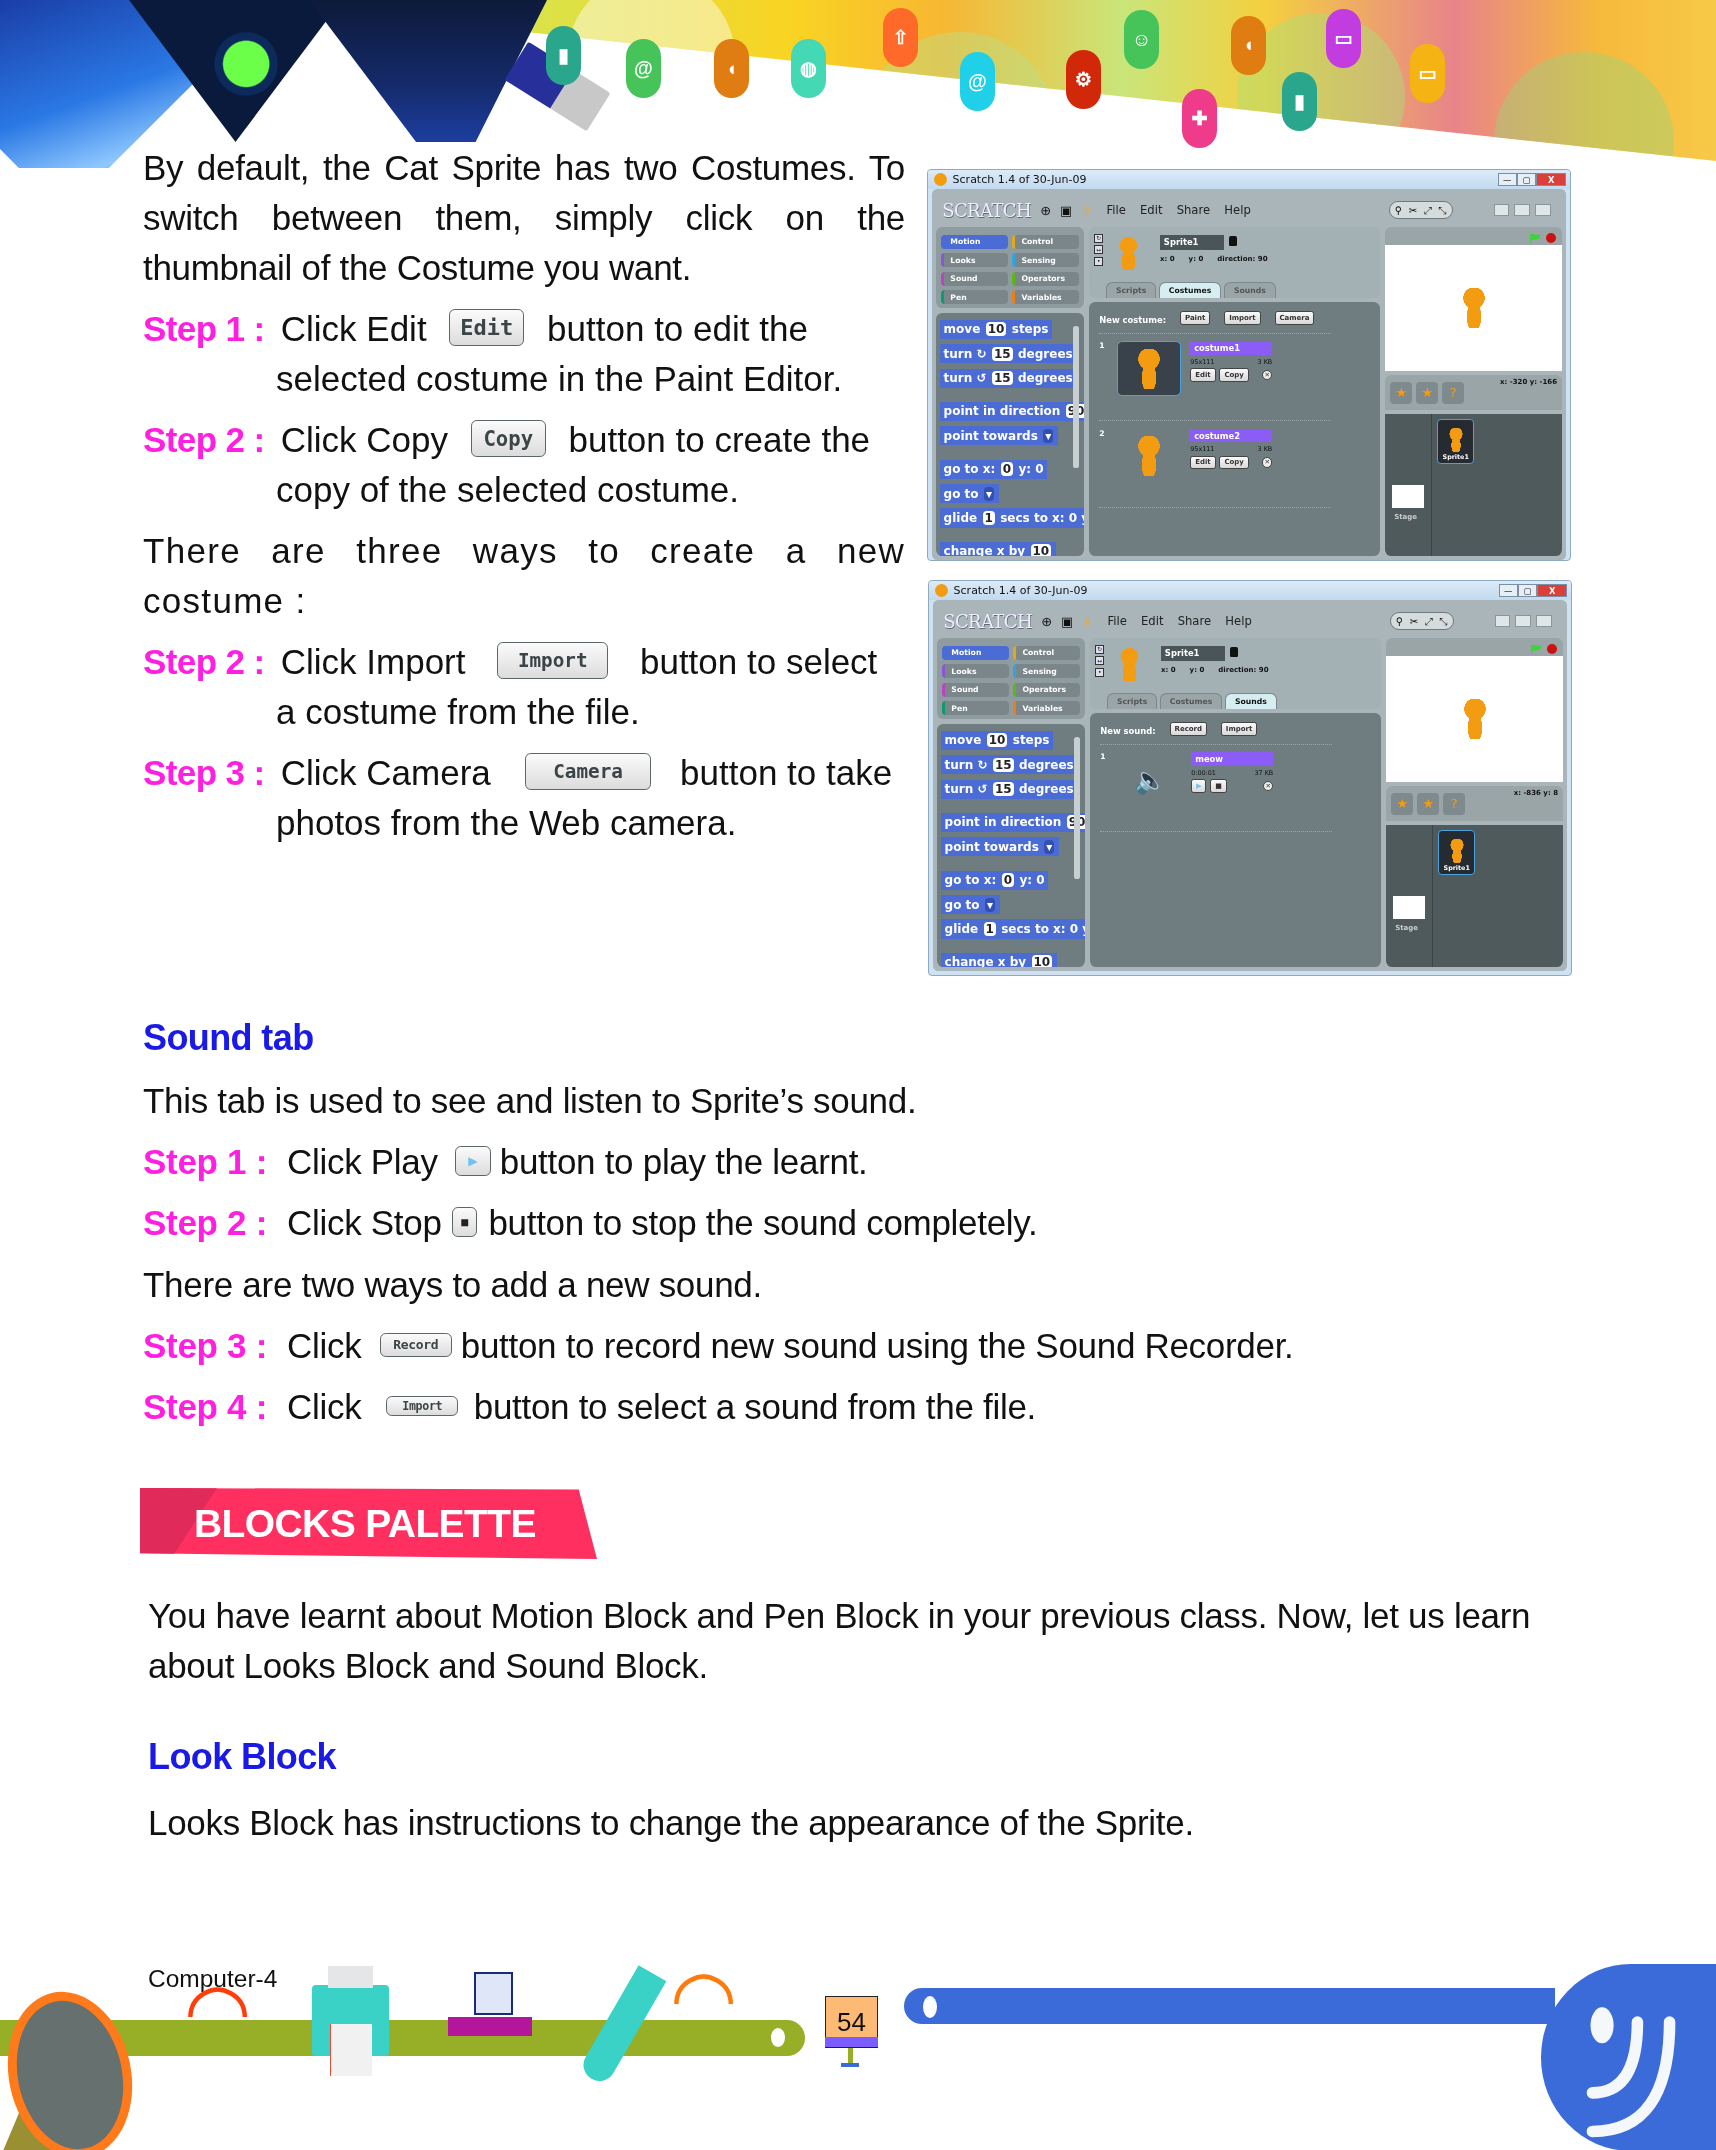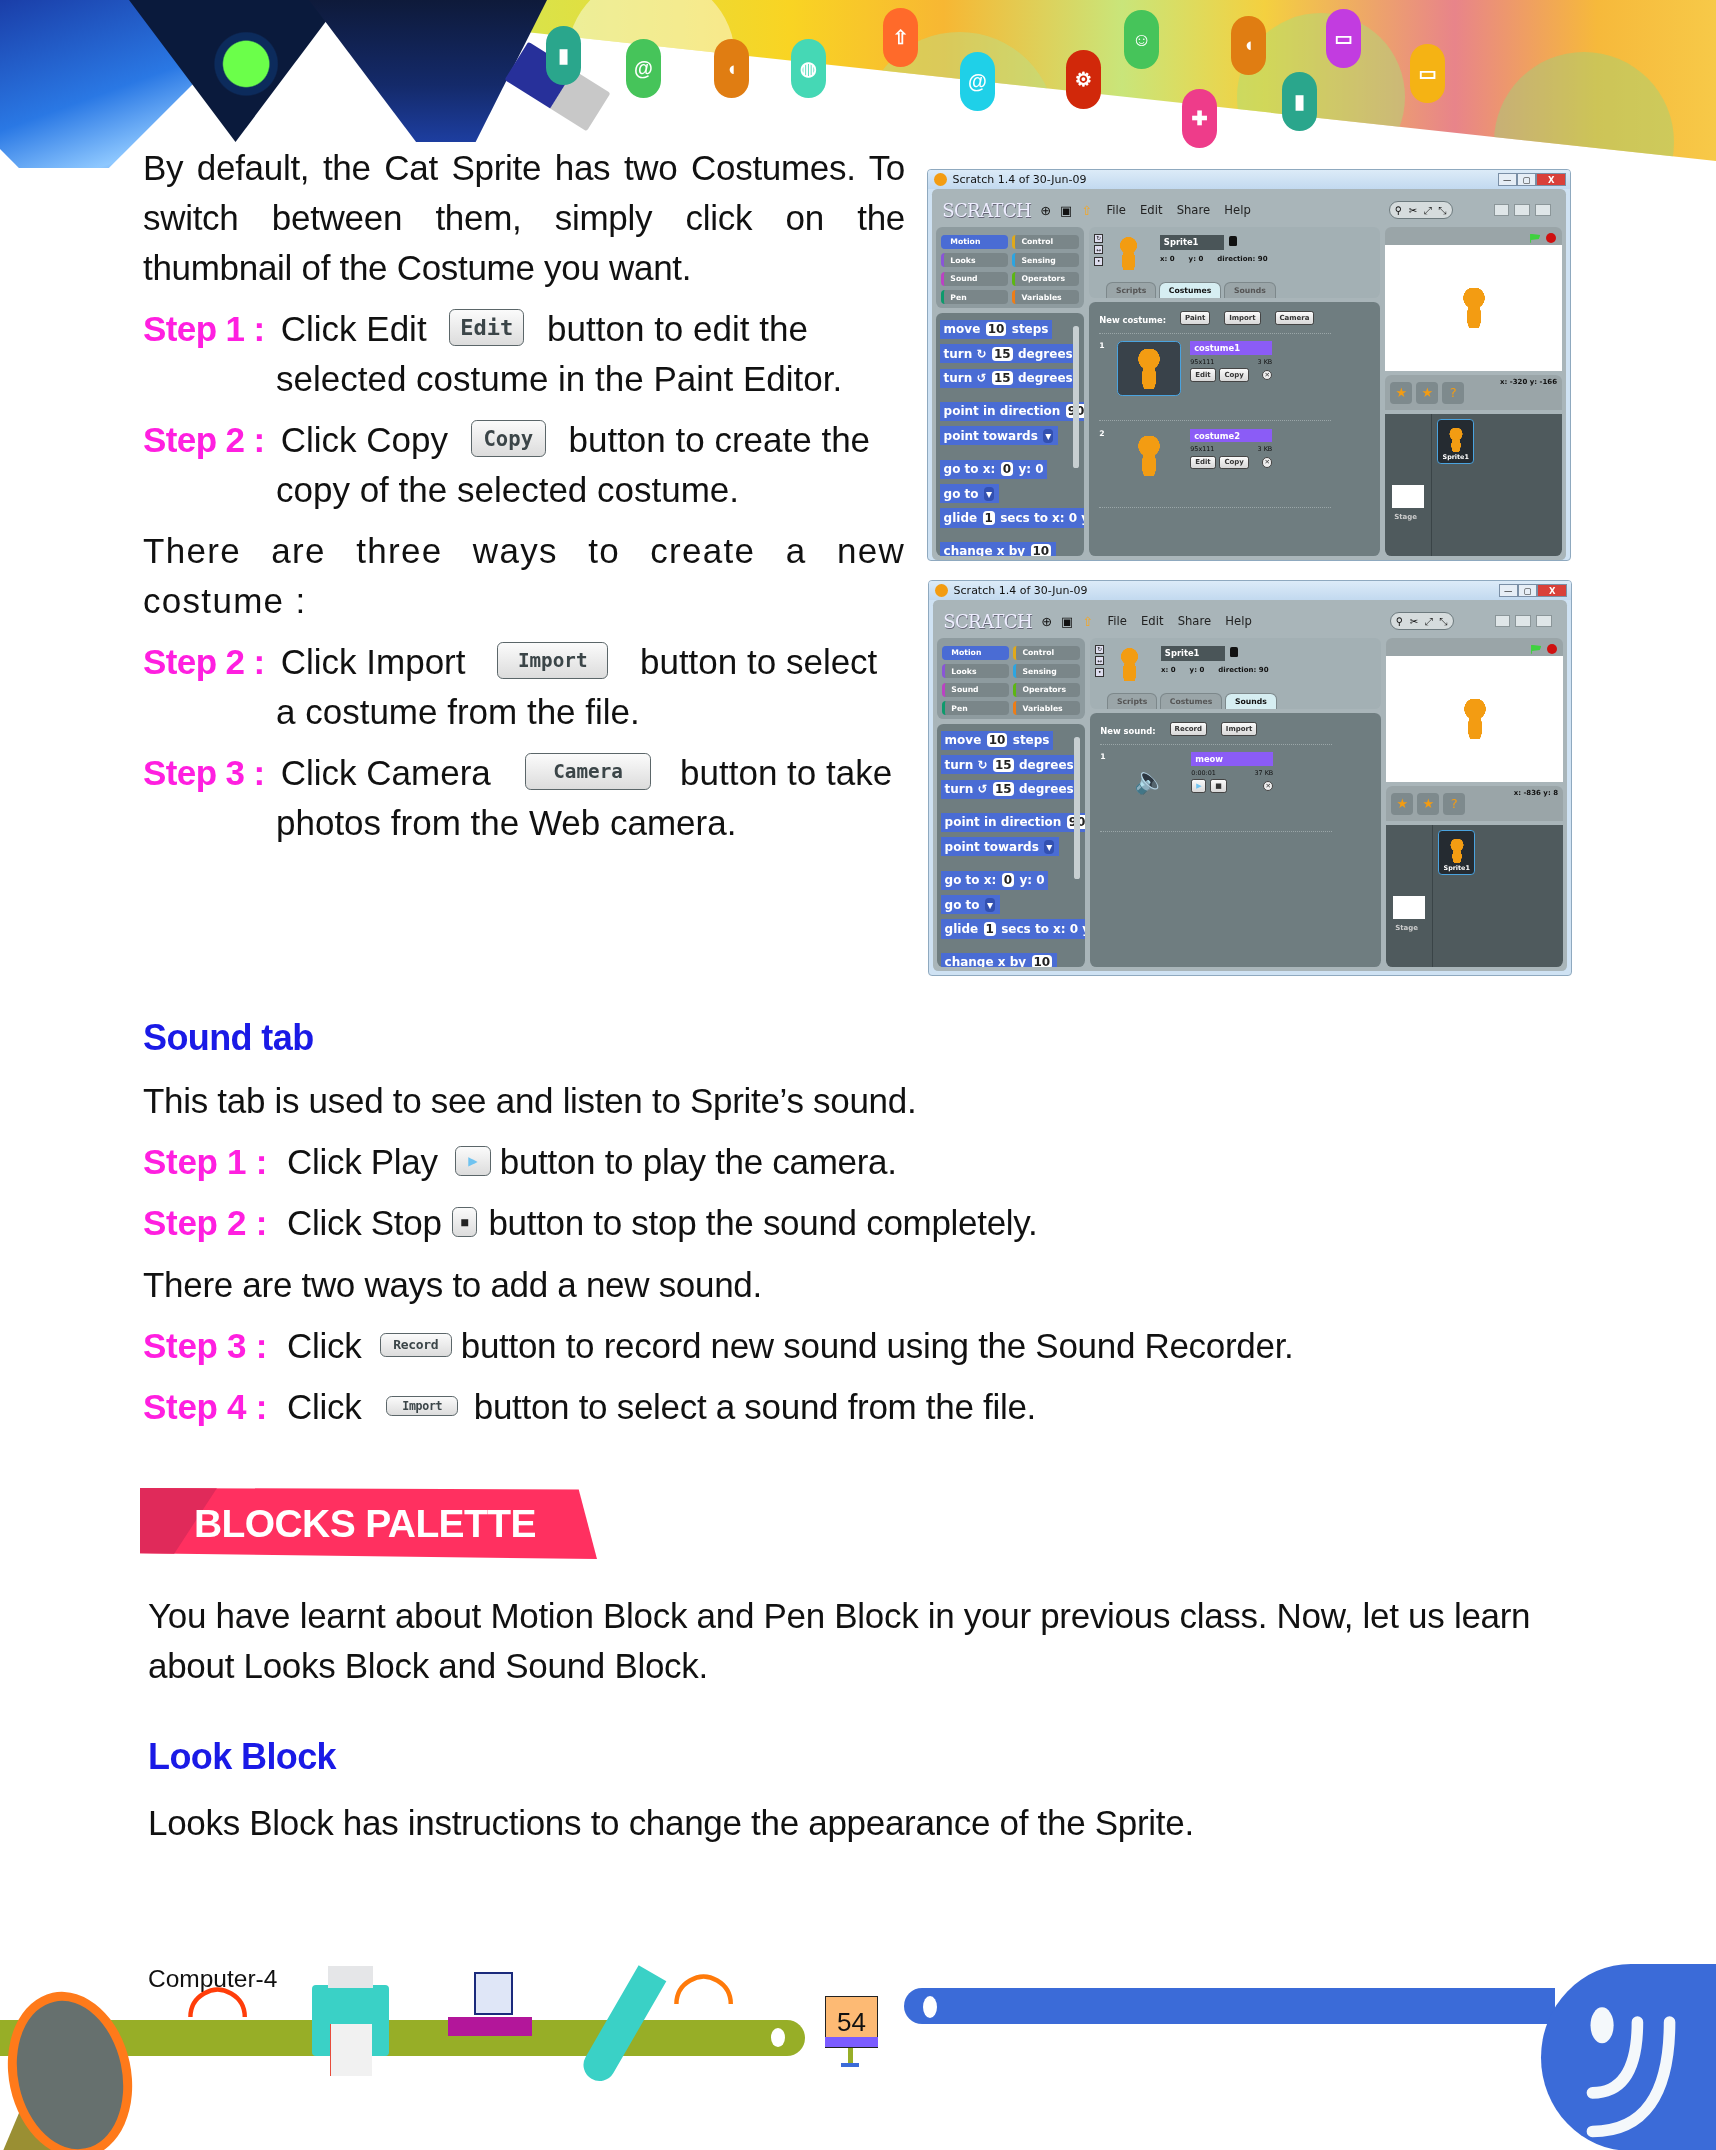--- a/index.html
+++ b/index.html
@@ -501,21 +501,21 @@
       </div>
     </div>
   </div>
 </div>
 
 <div class="sec-title" style="left:143px;top:1017px;">Sound tab</div>
 <div class="full-para" style="left:143px;top:1076px;">This tab is used to see and listen to Sprite’s sound.</div>
 
 <div class="full-para" style="left:143px;top:1137px;">
   <span class="lbl" style="color:#ff1fe0;font-weight:bold;display:inline-block;width:144px;">Step 1 :</span><span>Click Play</span>
-  <span class="inline-btn" style="width:36px;height:30px;margin:0 9px 0 7.7px;font-size:15.5px;color:#6fc3f0;">▶</span><span>button to play the camera.</span>
+  <span class="inline-btn" style="width:36px;height:30px;margin:0 9px 0 7.7px;font-size:15.5px;color:#6fc3f0;">▶</span><span>button to play the learnt.</span>
 </div>
 <div class="full-para" style="left:143px;top:1198px;">
   <span class="lbl" style="color:#ff1fe0;font-weight:bold;display:inline-block;width:144px;">Step 2 :</span><span>Click Stop</span>
   <span class="inline-btn" style="width:24.5px;height:30px;margin:0 11.6px 0 1.3px;font-size:11.6px;color:#222;">■</span><span>button to stop the sound completely.</span>
 </div>
 <div class="full-para" style="left:143px;top:1260px;">There are two ways to add a new sound.</div>
 <div class="full-para" style="left:143px;top:1321px;">
   <span class="lbl" style="color:#ff1fe0;font-weight:bold;display:inline-block;width:144px;">Step 3 :</span><span>Click</span>
   <span class="inline-btn" style="width:72px;height:24.5px;font-size:13px;margin:0 9px 0 9px;">Record</span><span>button to record new sound using the Sound Recorder.</span>
 </div>

